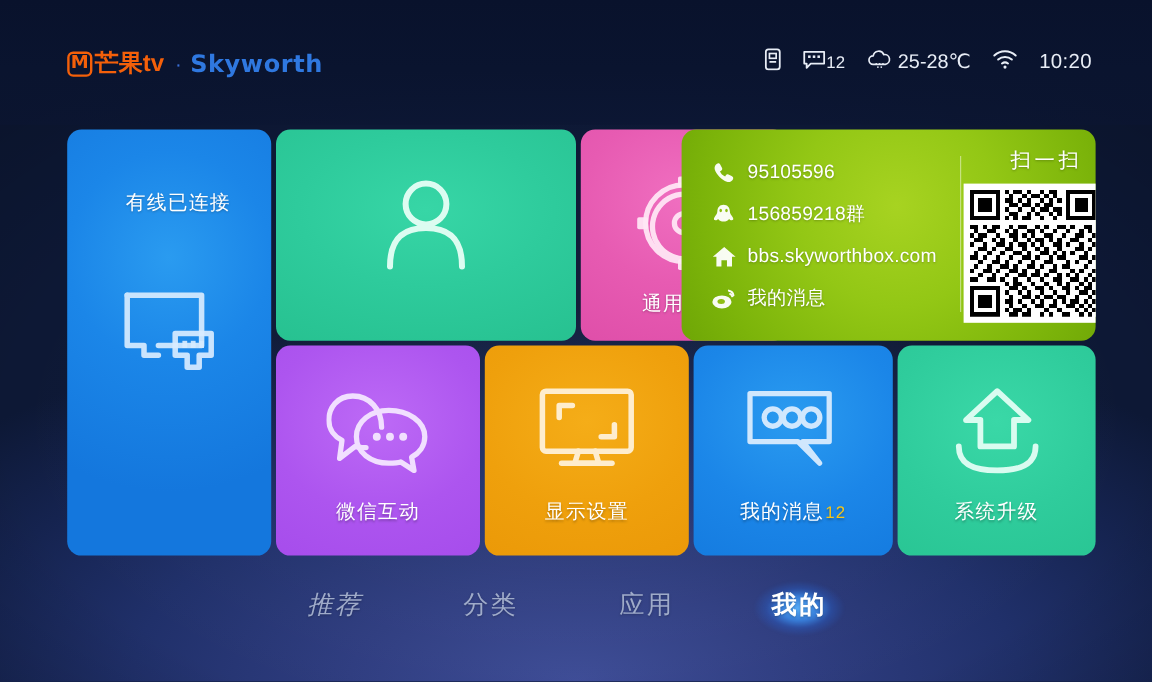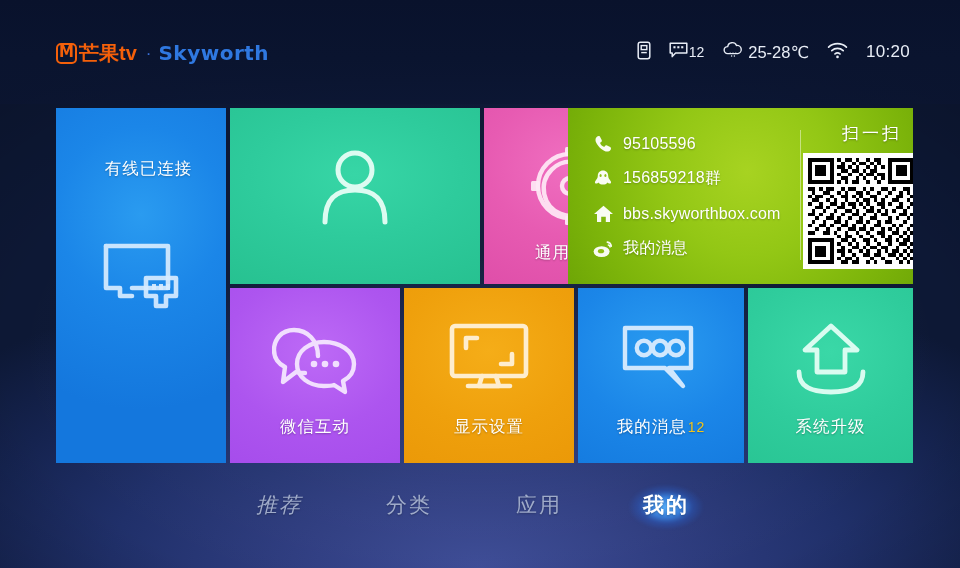--- a/index.html
+++ b/index.html
@@ -45,21 +45,21 @@
           color:#e8edf6;font-size:16px;}
   #status .sitem{display:flex;align-items:center;margin-left:18px;}
   #status .sitem:first-child{margin-left:0;}
   .ic{display:inline-block;}
   .msgcount{font-size:14px;margin-left:1px;color:#e8edf6;}
   .temp{font-size:16.5px;margin-left:4px;letter-spacing:0px;}
   .clock{font-size:17px;letter-spacing:0.3px;}
 
   
   #grid{position:absolute;left:56px;top:108px;width:857px;height:355px;}
-  .tile{position:absolute;overflow:hidden;}
+  .tile{position:absolute;overflow:hidden;border-radius:12px;}
   .tile .lbl{
     position:absolute;left:0;right:0;text-align:center;
     color:#ffffff;font-size:16.5px;letter-spacing:1px;
     text-shadow:0 1px 2px rgba(0,0,0,0.28);
   }
   .tile .icon{position:absolute;left:0;right:0;display:flex;justify-content:center;}
 
   
   #t-network{left:0;top:0;width:170px;height:355px;
     background:radial-gradient(ellipse 110% 55% at 50% 30%, #2a9bf0 0%, #1b86e8 45%, #1477dd 100%);}

